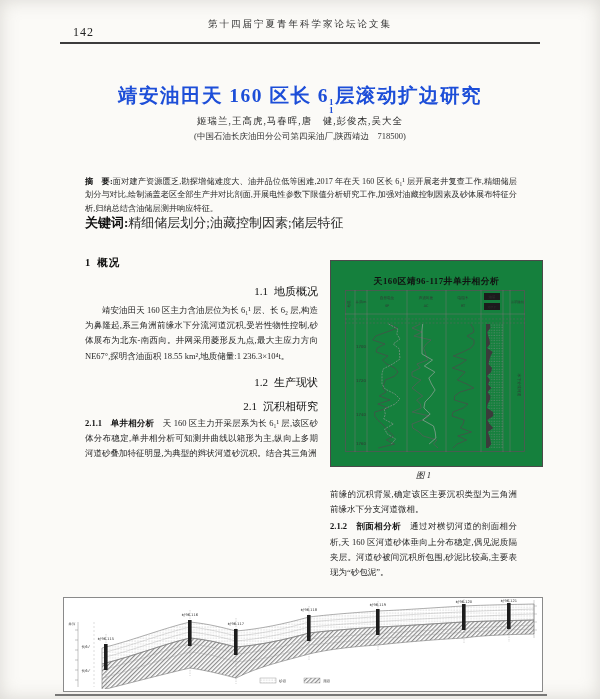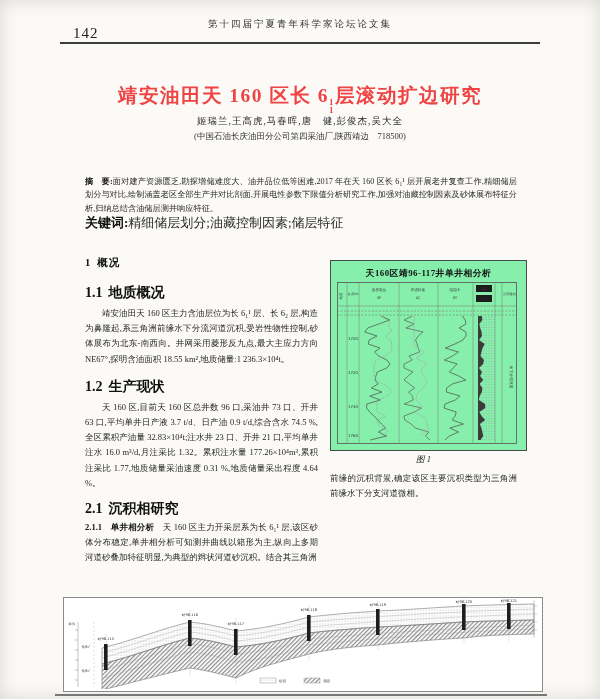--- a/index.html
+++ b/index.html
@@ -1,45 +1,45 @@
 <!DOCTYPE html>
 <html><head>
 <meta charset="utf-8">
 <style>
   html,body{margin:0;padding:0;}
   body{width:600px;height:699px;background:#eceae6;font-family:"Liberation Serif","DejaVu Serif",serif;}
   #page{position:relative;width:600px;height:699px;background:#fbfaf7;overflow:hidden;
         box-shadow:inset 0 0 18px rgba(120,115,105,.25);color:#222;}
   .abs{position:absolute;}
   
-  .pageno{left:73px;top:25px;font-size:15px;letter-spacing:1px;}
+  .pageno{left:73px;top:25px;font-size:12px;letter-spacing:1px;}
   .runtitle{left:0;right:0;top:18px;text-align:center;font-size:9.5px;letter-spacing:2px;color:#333;}
   .headrule{left:60px;width:480px;top:42px;height:2px;background:#3c3c3c;}
   
-  .title{left:0;right:0;top:82px;text-align:center;font-size:19.5px;font-weight:bold;letter-spacing:1.5px;color:#ef4444;}
+  .title{left:0;right:0;top:82px;text-align:center;font-size:19.5px;font-weight:bold;letter-spacing:1.5px;color:#1d4ed8;}
   .stack{display:inline-flex;flex-direction:column;align-items:center;font-size:9px;line-height:8px;vertical-align:-3px;font-weight:bold;}
   .authors{left:0;right:0;top:115px;text-align:center;font-size:9.5px;letter-spacing:1px;color:#2a2a2a;}
   .affil{left:0;right:0;top:131px;text-align:center;font-size:8.5px;color:#333;}
   
   .abstract{left:85px;width:432px;top:175px;font-size:8.2px;line-height:13.4px;text-align:justify;color:#2a2a2a;}
   .abstract b,.kw b{color:#111;}
   .kw{margin-top:1px;font-size:13px;line-height:13.4px;}
   
   .colL{left:85px;top:254px;width:233px;}
   .colR{left:330px;top:254px;width:187px;}
   .h1{font-size:10.5px;font-weight:bold;color:#111;letter-spacing:1px;margin:4px 0 0 0;}
-  .h2{font-size:14px;font-weight:bold;color:#111;margin:11px 0 0 0;}
+  .h2{font-size:11px;font-weight:normal;color:#111;margin:11px 0 0 0;text-align:right;}
   .p{font-size:8.5px;line-height:15.2px;text-align:justify;color:#262626;margin:4px 0 0 0;font-family:Liberation Serif, serif;}
   .ind{text-indent:2em;}
   .run{font-weight:bold;color:#111;}
   .h1 .num,.h2 .num{margin-right:6px;}
   .colL .h1:first-child{margin-top:2px;}
   .gap14{margin-top:14px;}
   
-  .fig1box{margin-top:6px;width:183px;border:1.5px solid #4a4a4a;background:#86efac;padding:6px;}
+  .fig1box{margin-top:6px;width:183px;border:1.5px solid #4a4a4a;background:#15803d;padding:14px;}
   .fig1title{font-size:8.8px;font-weight:bold;text-align:center;letter-spacing:.5px;padding:1px 0 2px;color:#111;}
   .figcap{text-align:center;font-size:8.5px;margin-top:3px;color:#222;font-style:italic;}
   .contp{margin-top:5px;}
   
   .fig2box{left:63px;top:597px;width:478px;height:93px;border:1px solid #8a8a8a;background:#fff;}
   .botline{left:55px;top:694px;width:492px;height:2px;background:#4f4f4f;opacity:.75;}
   svg{display:block;}
   svg text{font-family:"DejaVu Sans","Liberation Sans",sans-serif;fill:#333;}
 </style>
 </head>
@@ -63,21 +63,20 @@
   <div class="abs abstract">
     <div><b>摘　要:</b><span>面对建产资源匮乏,勘探增储难度大、油井品位低等困难,2017 年在天 160 区长 6₁¹ 层开展老井复查工作,精细储层划分与对比,绘制涵盖老区全部生产井对比剖面,开展电性参数下限值分析研究工作,加强对油藏控制因素及砂体展布特征分析,归纳总结含油储层测井响应特征。</span></div>
     <div class="kw"><b>关键词:</b><span>精细储层划分;油藏控制因素;储层特征</span></div>
   </div>
 
   <div class="abs colL">
     <div class="h1"><span class="num">1</span><span>概况</span></div>
     <div class="h2 gap14"><span class="num">1.1</span><span>地质概况</span></div>
     <div class="p ind">靖安油田天 160 区主力含油层位为长 6₁¹ 层、长 6₂ 层,构造为鼻隆起,系三角洲前缘水下分流河道沉积,受岩性物性控制,砂体展布为北东-南西向。井网采用菱形反九点,最大主应力方向 NE67°,探明含油面积 18.55 km²,地质储量:1 236.3×10⁴t。</div>
     <div class="h2"><span class="num">1.2</span><span>生产现状</span></div>
-    <div class="p ind">天 160 区,目前天 160 区总井数 96 口,采油井 73 口、开井 63 口,平均单井日产液 3.7 t/d、日产油 0.9 t/d,综合含水 74.5 %,全区累积产油量 32.83×10⁴t;注水井 23 口、开井 21 口,平均单井注水 16.0 m³/d,月注采比 1.32。累积注水量 177.26×10⁴m³,累积注采比 1.77,地质储量采油速度 0.31 %,地质储量采出程度 4.64 %。</div>
     <div class="h2" style="margin-top:9px"><span class="num">2.1</span><span>沉积相研究</span></div>
     <div class="p" style="margin-top:2px"><span class="run"><span>2.1.1</span>　<span>单井相分析</span>　</span><span>天 160 区主力开采层系为长 6₁¹ 层,该区砂体分布稳定,单井相分析可知测井曲线以箱形为主,纵向上多期河道砂叠加特征明显,为典型的辫状河道砂沉积。结合其三角洲</span></div>
   </div>
 
   <div class="abs colR">
     <div class="fig1box">
       <div class="fig1title">天160区靖96-117井单井相分析</div>
       <svg width="180" height="162" viewBox="0 0 180 162">
         <defs>
           <pattern id="stip" width="2.6" height="2.6" patternUnits="userSpaceOnUse">
@@ -126,20 +125,21 @@
         <polyline fill="none" stroke="#4a4a4a" stroke-width="0.7" points="125.5,34 128.2,38 129.0,42 122.1,46 129.0,50 129.0,54 125.9,58 117.9,62 108.3,66 121.4,70 115.6,74 107.4,78 120.1,82 116.2,86 112.3,90 121.8,94 128.8,98 115.2,102 109.6,106 109.3,110 123.0,114 118.3,118 108.0,122 107.0,126 119.2,130 118.1,134 115.3,138 126.5,142 112.8,146 121.6,150 112.3,154 107.9,158"></polyline>
 
         <rect x="141" y="34" width="17" height="124" fill="url(#stip)"></rect>
         <polygon fill="#3b3b3b" points="141,34 144.9,34 145.4,38 142.3,42 143.2,46 144.6,50 145.0,54 142.0,58 147.7,62 145.6,66 144.4,70 143.5,74 147.0,78 146.1,82 142.0,86 145.0,90 143.1,94 146.2,98 142.6,102 145.4,106 144.9,110 142.7,114 141.9,118 148.1,122 148.3,126 142.3,130 144.6,134 148.2,138 142.8,142 144.4,146 145.4,150 146.2,154 143.5,158 141,158"></polygon>
 
         <text x="172.5" y="95" font-size="3.8" text-anchor="middle" transform="rotate(90 172.5 95)" fill="#555">水下分流河道</text>
       </svg>
     </div>
     <div class="figcap">图 1</div>
     <div class="p contp">前缘的沉积背景,确定该区主要沉积类型为三角洲前缘水下分支河道微相。</div>
+    <div class="p" style="margin-top:2px"><span class="run"><span>2.1.2</span>　<span>剖面相分析</span>　</span><span>通过对横切河道的剖面相分析,天 160 区河道砂体垂向上分布稳定,偶见泥质隔夹层。河道砂被间沉积所包围,砂泥比较高,主要表现为“砂包泥”。</span></div>
   </div>
 
   <div class="abs fig2box">
     <svg width="476" height="91" viewBox="0 0 476 91">
       <defs>
         <pattern id="dots2" width="2.8" height="2.8" patternUnits="userSpaceOnUse">
             <circle cx="1" cy="1" r="0.5" fill="#a8a8a8"></circle>
           </pattern>
         <pattern id="hatch2" width="3" height="3" patternUnits="userSpaceOnUse" patternTransform="rotate(45)">
             <rect width="1.2" height="3" fill="#8c8c8c"></rect>

